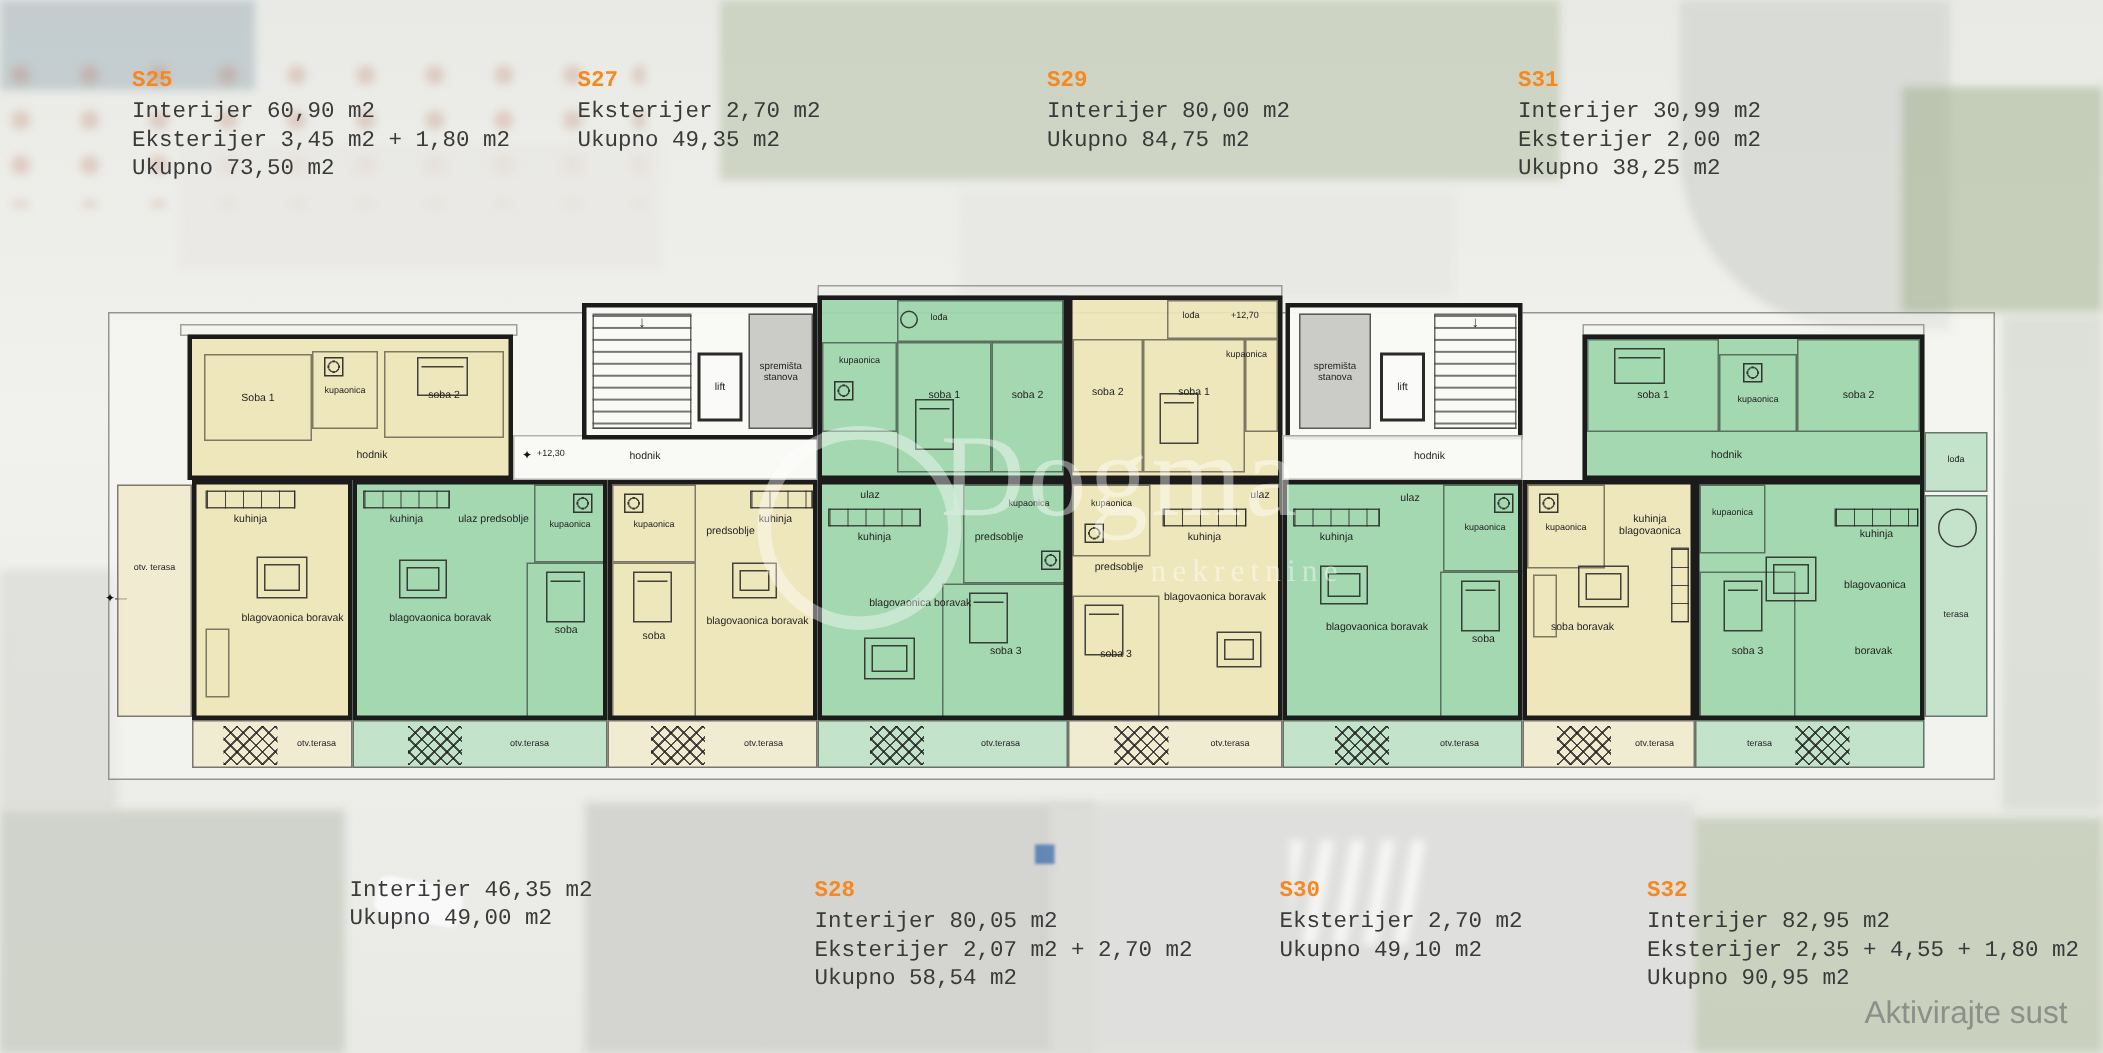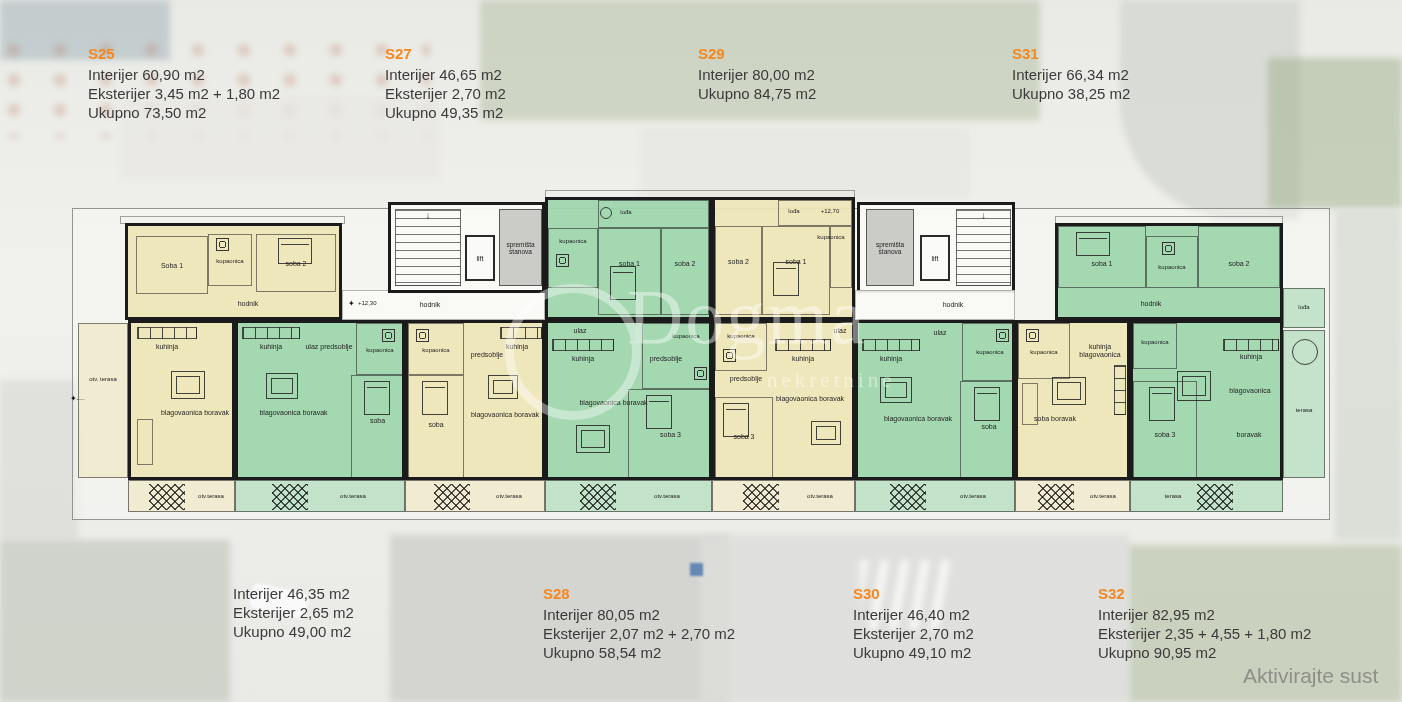--- a/index.html
+++ b/index.html
@@ -1,20 +1,20 @@
 <!DOCTYPE html>
 <html><head>
 <meta charset="utf-8">
 <style>
   html,body{margin:0;padding:0;}
   body{width:1402px;height:702px;position:relative;overflow:hidden;
        background:linear-gradient(#e9eae6,#f1f1ed 40%,#e9eae6);
        font-family:"Liberation Sans",sans-serif;}
   .ph{position:absolute;filter:blur(3px);}
-  .unit{position:absolute;width:320px;color:#3a3a3a;font-size:15px;line-height:19px;}
+  .unit{position:absolute;width:320px;color:#3a3a3a;font-size:15px;line-height:19px;font-family:Liberation Mono, monospace;}
   .unit .uid{font-weight:bold;color:#f6881f;font-size:15px;margin-bottom:2px;}
   #plan{position:absolute;left:70px;top:190px;width:1270px;height:345px;}
   .outline{position:absolute;border:1px solid rgba(125,125,120,.8);background:rgba(249,249,246,.45);box-sizing:border-box;}
   .thinline{position:absolute;border:1px solid rgba(125,125,120,.7);box-sizing:border-box;}
   .apt{position:absolute;border:3px solid #1b1b1b;box-sizing:border-box;}
   .yellow{background:rgba(238,229,184,.93);}
   .green{background:rgba(157,213,172,.93);}
   .yellow-t{background:rgba(238,229,184,.55);}
   .green-t{background:rgba(157,213,172,.55);}
   .core{position:absolute;border:3px solid #1b1b1b;background:rgba(249,249,246,.96);box-sizing:border-box;}
@@ -313,49 +313,47 @@
 </div>
 
 <div class="unit" style="left:88px;top:44px;">
   <div class="uid">S25</div>
   <div>Interijer 60,90 m2</div>
   <div>Eksterijer 3,45 m2 + 1,80 m2</div>
   <div>Ukupno 73,50 m2</div>
 </div>
 <div class="unit" style="left:385px;top:44px;">
   <div class="uid">S27</div>
-  <div>Interijer 46,65 m2</div>
   <div>Eksterijer 2,70 m2</div>
   <div>Ukupno 49,35 m2</div>
 </div>
 <div class="unit" style="left:698px;top:44px;">
   <div class="uid">S29</div>
   <div>Interijer 80,00 m2</div>
   <div>Ukupno 84,75 m2</div>
 </div>
 <div class="unit" style="left:1012px;top:44px;">
   <div class="uid">S31</div>
-  <div>Interijer 66,34 m2</div>
+  <div>Interijer 30,99 m2</div>
+  <div>Eksterijer 2,00 m2</div>
   <div>Ukupno 38,25 m2</div>
 </div>
 
 <div class="unit" style="left:233px;top:584px;">
   <div>Interijer 46,35 m2</div>
-  <div>Eksterijer 2,65 m2</div>
   <div>Ukupno 49,00 m2</div>
 </div>
 <div class="unit" style="left:543px;top:584px;">
   <div class="uid">S28</div>
   <div>Interijer 80,05 m2</div>
   <div>Eksterijer 2,07 m2 + 2,70 m2</div>
   <div>Ukupno 58,54 m2</div>
 </div>
 <div class="unit" style="left:853px;top:584px;">
   <div class="uid">S30</div>
-  <div>Interijer 46,40 m2</div>
   <div>Eksterijer 2,70 m2</div>
   <div>Ukupno 49,10 m2</div>
 </div>
 <div class="unit" style="left:1098px;top:584px;">
   <div class="uid">S32</div>
   <div>Interijer 82,95 m2</div>
   <div>Eksterijer 2,35 + 4,55 + 1,80 m2</div>
   <div>Ukupno 90,95 m2</div>
 </div>
 

